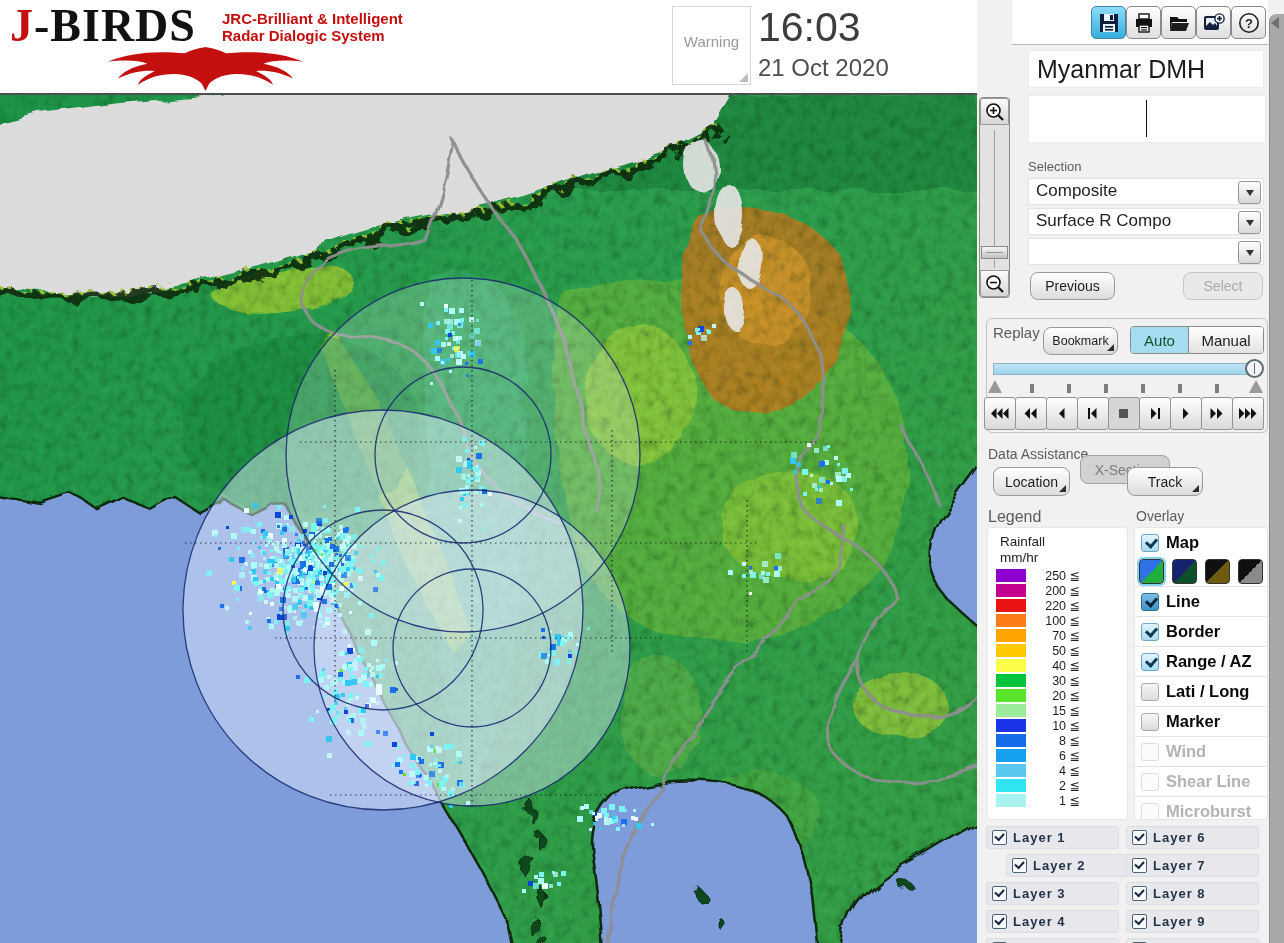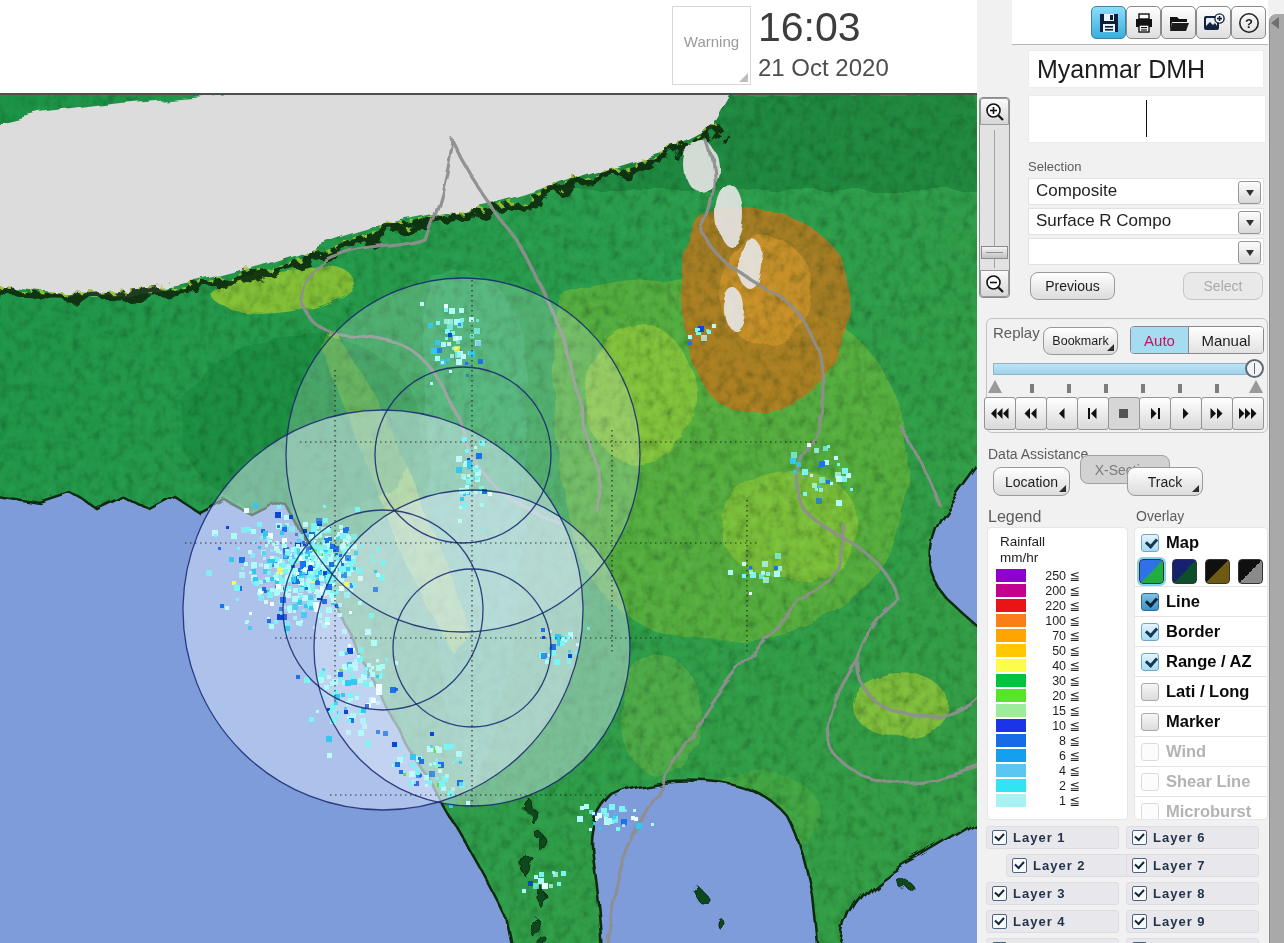--- a/index.html
+++ b/index.html
@@ -48,21 +48,21 @@
       font-size:14px;color:#1d1d1d;display:flex;align-items:center;justify-content:center;}
   .pbtn.disabled{background:#e9e9e9;color:#a9a9a9;border-color:#c6c6c6;}
   .pbtn.pressed{background:#d2d2d2;color:#7c7c7c;border-color:#a0a0a0;}
   .fold::after{content:"";position:absolute;right:3px;bottom:3px;width:0;height:0;
       border-left:7px solid transparent;border-bottom:7px solid #2e2e2e;}
   
   #replay-panel{left:986px;top:318px;width:280px;height:113px;border:1px solid #c3c3c3;border-radius:6px;}
   #replay-label{left:993px;top:324px;font-size:15px;color:#5c5c5c;}
   #bookmark-btn{left:1043px;top:327px;width:73px;font-size:12.5px;}
   #automan{left:1130px;top:326px;width:132px;height:26px;border:1px solid #8a8a8a;border-radius:4px;overflow:hidden;display:flex;}
-  #auto-btn{width:57px;background:#a5dcf2;color:#be185d;display:flex;align-items:center;justify-content:center;font-size:15px;}
+  #auto-btn{width:57px;background:#a5dcf2;color:#14532d;display:flex;align-items:center;justify-content:center;font-size:15px;}
   #manual-btn{flex:1;background:linear-gradient(#ffffff,#e2e2e2);border-left:1px solid #8a8a8a;display:flex;align-items:center;justify-content:center;font-size:15px;color:#1d1d1d;}
   #rp-track{left:993px;top:363px;width:266px;height:12px;background:linear-gradient(#bfe4f4,#9ed2ea);border:1px solid #8fb4c6;box-sizing:border-box;}
   #rp-thumb{left:1245px;top:359px;width:19px;height:19px;border-radius:50%;background:#f4f4f4;border:2px solid #5c6b74;box-sizing:border-box;}
   #rp-thumb::after{content:"";position:absolute;left:7px;top:2px;width:1px;height:11px;background:#5c6b74;}
   .rp-end-tri{top:380px;width:0;height:0;border-left:7px solid transparent;border-right:7px solid transparent;border-bottom:13px solid #9a9a9a;}
   .rp-tick{top:384px;width:4px;height:9px;background:#7d7d7d;}
   .pb-btn{top:397px;width:30px;height:31px;border:1px solid #949494;border-radius:3px;
       background:linear-gradient(#ffffff,#d9d9d9);display:flex;align-items:center;justify-content:center;}
   .pb-btn.pressed{background:#d6d6d6;}
   
@@ -109,20 +109,32 @@
   #zgroove{position:absolute;left:14px;top:32px;width:1px;height:138px;background:#a2a2a2;}
   #zthumb{position:absolute;left:1px;top:148px;width:27px;height:13px;background:linear-gradient(#f4f4f4,#c2c2c2);
       border:1px solid #8a8a8a;box-sizing:border-box;}
   #zthumb::after{content:"";position:absolute;left:4px;top:5px;right:4px;height:1px;background:#909090;}
   #map{left:0;top:95px;width:977px;height:848px;background:#7d9cd9;overflow:hidden;}
 </style>
 </head>
 <body>
 
 <div id="header" class="abs">
+  <div id="logo" class="abs">
+    <div id="logo-title" class="abs" style="left:0;top:0;">
+      <span class="redj">J</span><span>-BIRDS</span>
+    </div>
+    <div id="logo-sub" class="abs">
+      <div>JRC-Brilliant &amp; Intelligent</div>
+      <div>Radar  Dialogic  System</div>
+    </div>
+    <svg id="eagle" class="abs" width="380" height="46" viewBox="0 0 380 88">
+      <path fill="#c40f0f" d="M2,30 C40,14 90,8 150,14 C165,6 180,4 189,2 C198,4 213,6 228,14 C288,8 338,14 376,30 C340,26 316,28 300,34 C330,40 348,50 356,62 C330,50 306,46 286,48 C306,58 316,66 318,74 C294,58 268,52 240,54 C220,56 206,62 196,72 L189,86 L182,72 C172,62 158,56 138,54 C110,52 84,58 60,74 C62,66 72,58 92,48 C72,46 48,50 22,62 C30,50 48,40 78,34 C62,28 38,26 2,30 Z"></path>
+    </svg>
+  </div>
 
   <div id="warning-box" class="abs">
     <div class="wlabel">Warning</div>
   </div>
   <div id="clock-time" class="abs">16:03</div>
   <div id="clock-date" class="abs">21 Oct 2020</div>
   <div id="tz-utc" class="abs tzbtn">UTC</div>
   <div id="tz-mmt" class="abs tzbtn">MMT</div>
 </div>
 

